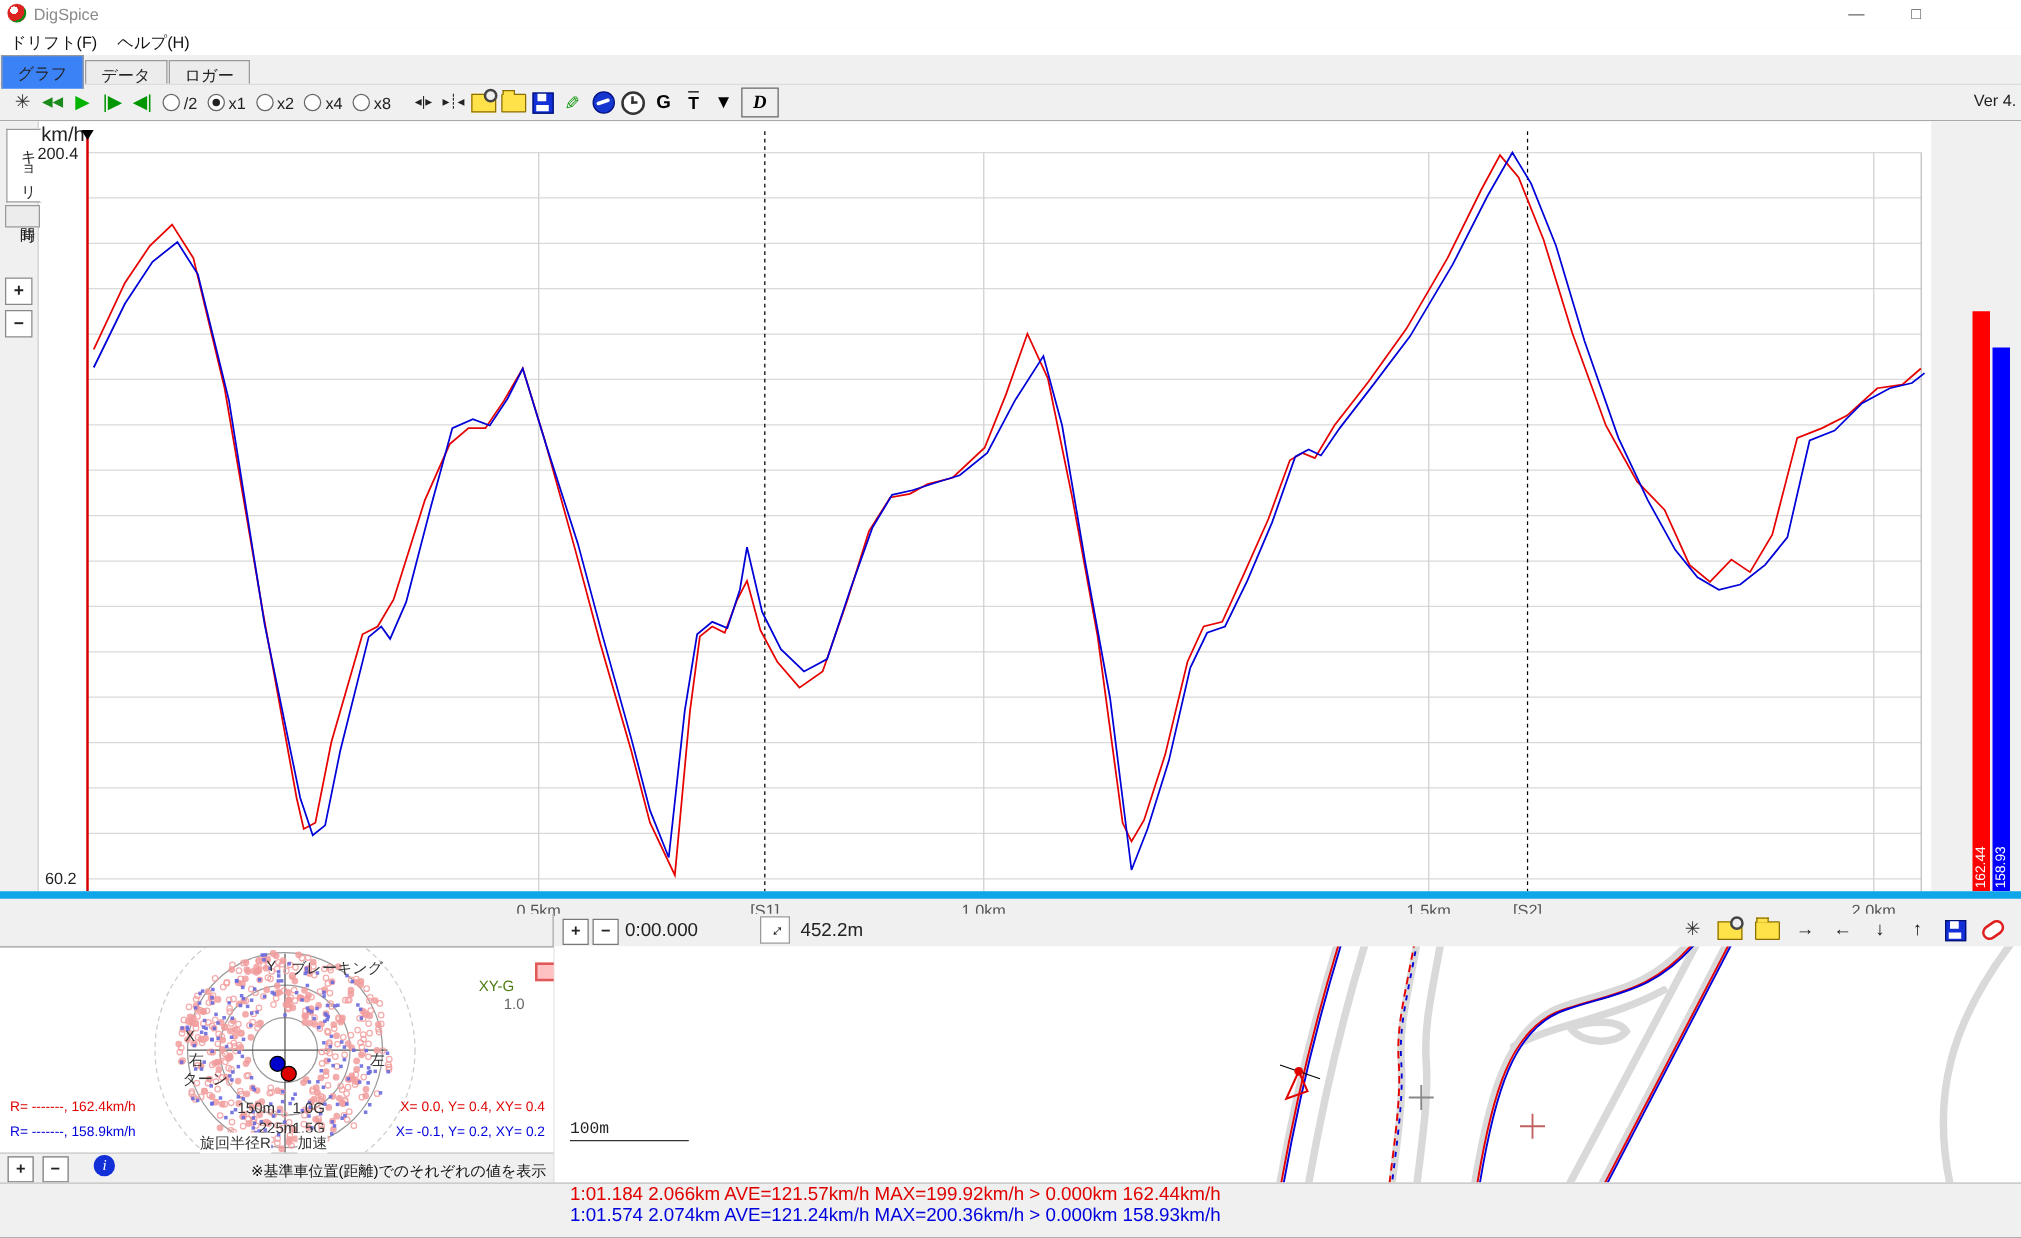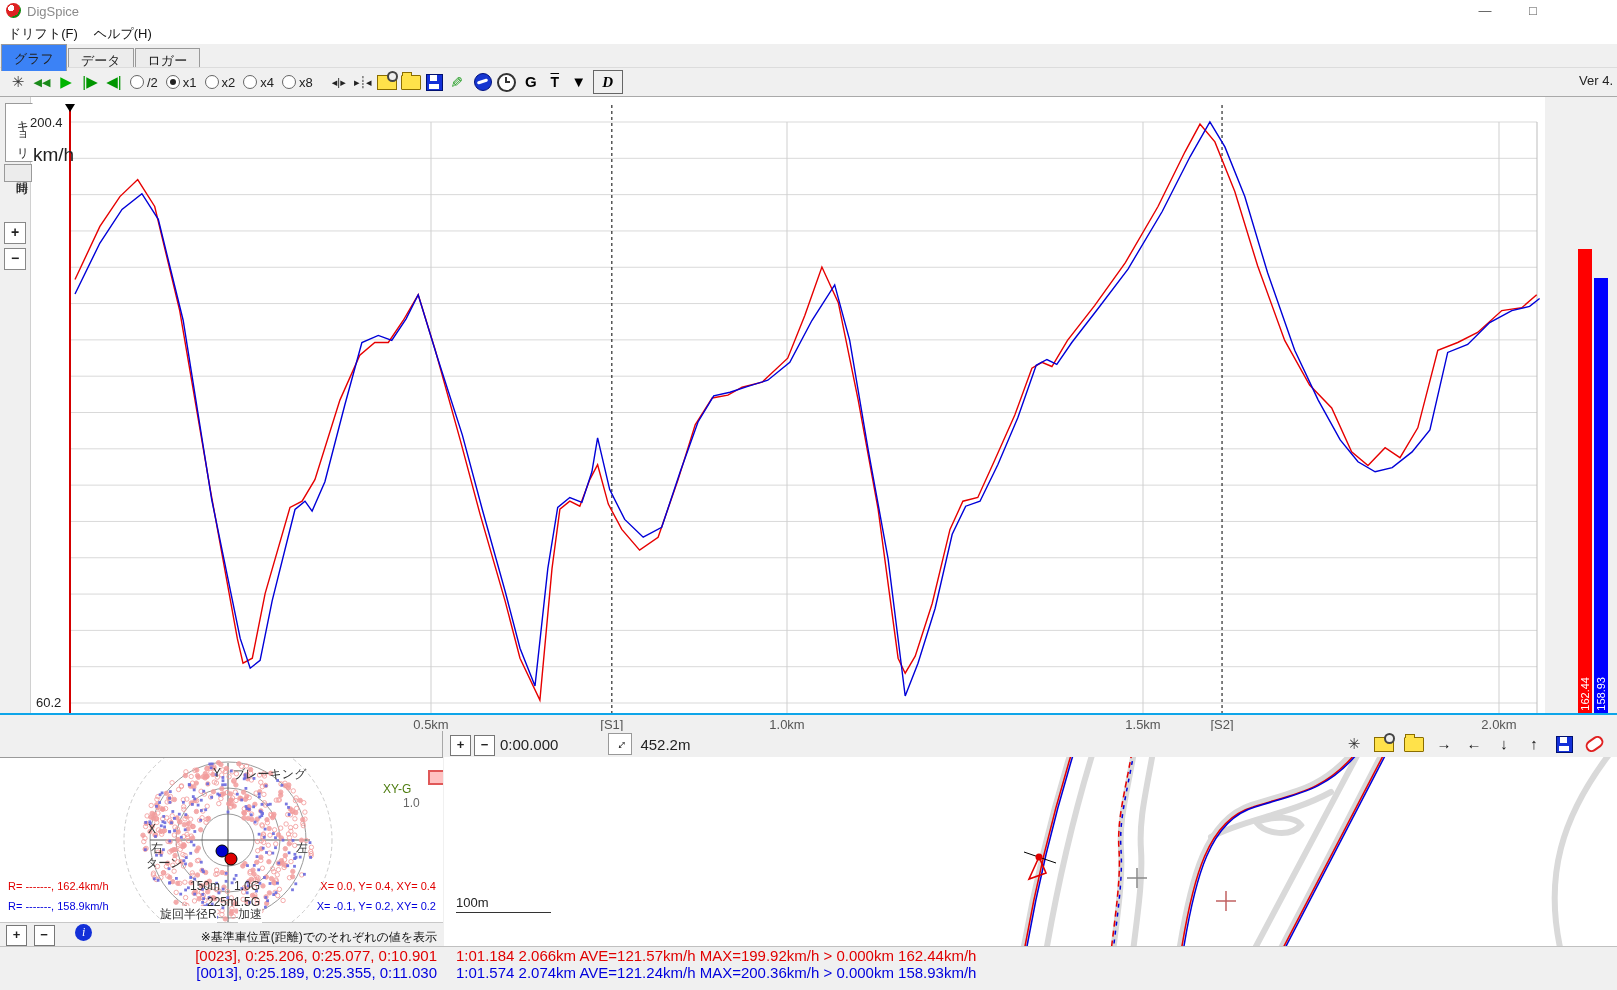--- a/index.html
+++ b/index.html
@@ -49,30 +49,30 @@
   .tb-D{border:1px solid #666;padding:0 4px;font-style:italic;font-weight:bold;font-family:"Liberation Serif",serif;}
   
   #chartsec{position:absolute;left:0;top:97px;width:1617px;height:616px;background:#fff;}
   #chart-right-bg{position:absolute;left:1545px;top:0;width:72px;height:616px;background:#f0f0f0;}
   #sidecol{position:absolute;left:0;top:0;width:30px;height:616px;background:#f0f0f0;border-right:1px solid #d0d0d0;}
   .vtab{width:24px;margin-left:4px;border:1px solid #9a9a9a;background:#ececec;
         writing-mode:vertical-rl;text-align:center;font-size:12px;padding:8px 1px;}
   .vtab.sel{background:#fff;border-right:1px solid #fff;margin-left:5px;}
   .zoombtn{display:block;width:20px;height:20px;margin:4px 0 0 4px;border:1px solid #888;background:#fff;
            text-align:center;line-height:18px;font-size:14px;font-weight:bold;}
-  #ylab-unit{position:absolute;left:33px;top:3px;font-size:19px;margin-top:44px;}
+  #ylab-unit{position:absolute;left:33px;top:3px;font-size:16px;}
   #ylab-max{position:absolute;left:30px;top:18px;font-size:13px;}
   #ylab-min{position:absolute;left:36px;top:598px;font-size:13px;}
   #marker-top{position:absolute;left:65px;top:7px;width:0;height:0;
               border-left:5px solid transparent;border-right:5px solid transparent;border-top:8px solid #000;}
   .bar{position:absolute;width:14px;}
   .bar span{position:absolute;bottom:2px;left:1px;writing-mode:vertical-rl;transform:rotate(180deg);
             color:#fff;font-size:11px;}
   
-  #xlabels{position:absolute;left:0;top:713px;width:1617px;height:18px;background:#f0f0f0;border-top:2px solid #0ea5e9;}
+  #xlabels{position:absolute;left:0;top:713px;width:1617px;height:18px;background:#f0f0f0;border-top:6px solid #0ea5e9;}
   .xtick{position:absolute;top:2px;width:60px;margin-left:-30px;text-align:center;font-size:13px;color:#555;}
   
   #gpanel{position:absolute;left:0;top:731px;width:443px;height:215px;background:#f0f0f0;border-right:1px solid #a8a8a8;box-sizing:border-box;}
   #gtabs{position:absolute;left:0;top:0;width:100%;height:26px;}
   .gtab{display:inline-block;margin-left:2px;padding:4px 8px 3px 8px;border:1px solid #9a9a9a;border-bottom:none;background:#ececec;font-size:13px;position:relative;top:3px;}
   .gtab.sel{background:#fff;top:0;padding-top:6px;}
   #gplotarea{position:absolute;left:0;top:26px;width:443px;height:165px;background:#fff;border-top:1px solid #9a9a9a;overflow:hidden;}
   .glab{position:absolute;font-size:12px;color:#333;z-index:3;}
   .gread{position:absolute;font-size:11px;z-index:4;white-space:nowrap;}
   .sw{position:absolute;width:17px;height:11px;z-index:3;}
@@ -81,21 +81,21 @@
          text-align:center;line-height:17px;font-size:13px;font-weight:bold;}
   #infobtn{display:inline-block;width:17px;height:17px;margin-left:14px;border-radius:50%;background:#1330d8;color:#fff;
            text-align:center;line-height:17px;font-style:italic;font-family:"Liberation Serif",serif;font-size:12px;vertical-align:3px;}
   #gnote{position:absolute;right:6px;top:6px;font-size:12px;color:#111;}
   #mappanel{position:absolute;left:444px;top:731px;width:1173px;height:215px;background:#f0f0f0;}
   #maptb{position:absolute;left:0;top:0;width:100%;height:26px;display:flex;align-items:center;}
   #maptime{font-size:15px;margin:0 10px 0 2px;}
   #rulerbtn{display:inline-flex;align-items:center;justify-content:center;width:22px;height:20px;border:1px solid #999;background:#fff;margin-left:40px;}
   #mapdist{font-size:15px;margin-left:8px;}
   #maptb-right{margin-left:auto;display:flex;align-items:center;padding-right:8px;}
-  #maparea{position:absolute;left:0;top:26px;width:1173px;height:196px;background:#fff;overflow:hidden;}
+  #maparea{position:absolute;left:0;top:26px;width:1173px;height:196px;background:#fff;overflow:hidden;font-family:Liberation Mono, monospace;}
   #mapscale{position:absolute;left:12px;top:138px;font-size:13px;z-index:3;}
   #mapscalebar{position:absolute;left:12px;top:155px;width:95px;border-bottom:1px solid #333;z-index:3;}
   
   #statusbar{position:absolute;left:0;top:946px;width:1617px;height:44px;background:#f0f0f0;border-top:1px solid #c0c0c0;}
   #status-left{position:absolute;left:0;top:0;width:437px;text-align:right;}
   #status-right{position:absolute;left:456px;top:0;}
   .stline{font-size:15px;line-height:17px;white-space:nowrap;}
   .red{color:#e00000;} .blue{color:#0000dd;}
   svg{position:absolute;left:0;top:0;}
 </style>
@@ -931,22 +931,18 @@
           <line x1="693" y1="111" x2="693" y2="131" stroke="#888" stroke-width="1.5"></line>
           <line x1="772" y1="144" x2="792" y2="144" stroke="#c06060" stroke-width="1.5"></line>
           <line x1="782" y1="134" x2="782" y2="154" stroke="#c06060" stroke-width="1.5"></line>
         </svg>
       <span id="mapscale">100m</span>
       <span id="mapscalebar"></span>
     </div>
   </div>
 
   <div id="statusbar">
-    <div id="status-left">
-      <div class="stline red">[0023], 0:25.206, 0:25.077, 0:10.901</div>
-      <div class="stline blue">[0013], 0:25.189, 0:25.355, 0:11.030</div>
-    </div>
     <div id="status-right">
       <div class="stline red">1:01.184 2.066km AVE=121.57km/h MAX=199.92km/h &gt; 0.000km 162.44km/h</div>
       <div class="stline blue">1:01.574 2.074km AVE=121.24km/h MAX=200.36km/h &gt; 0.000km 158.93km/h</div>
     </div>
   </div>
 </div>
 
 </body></html>

